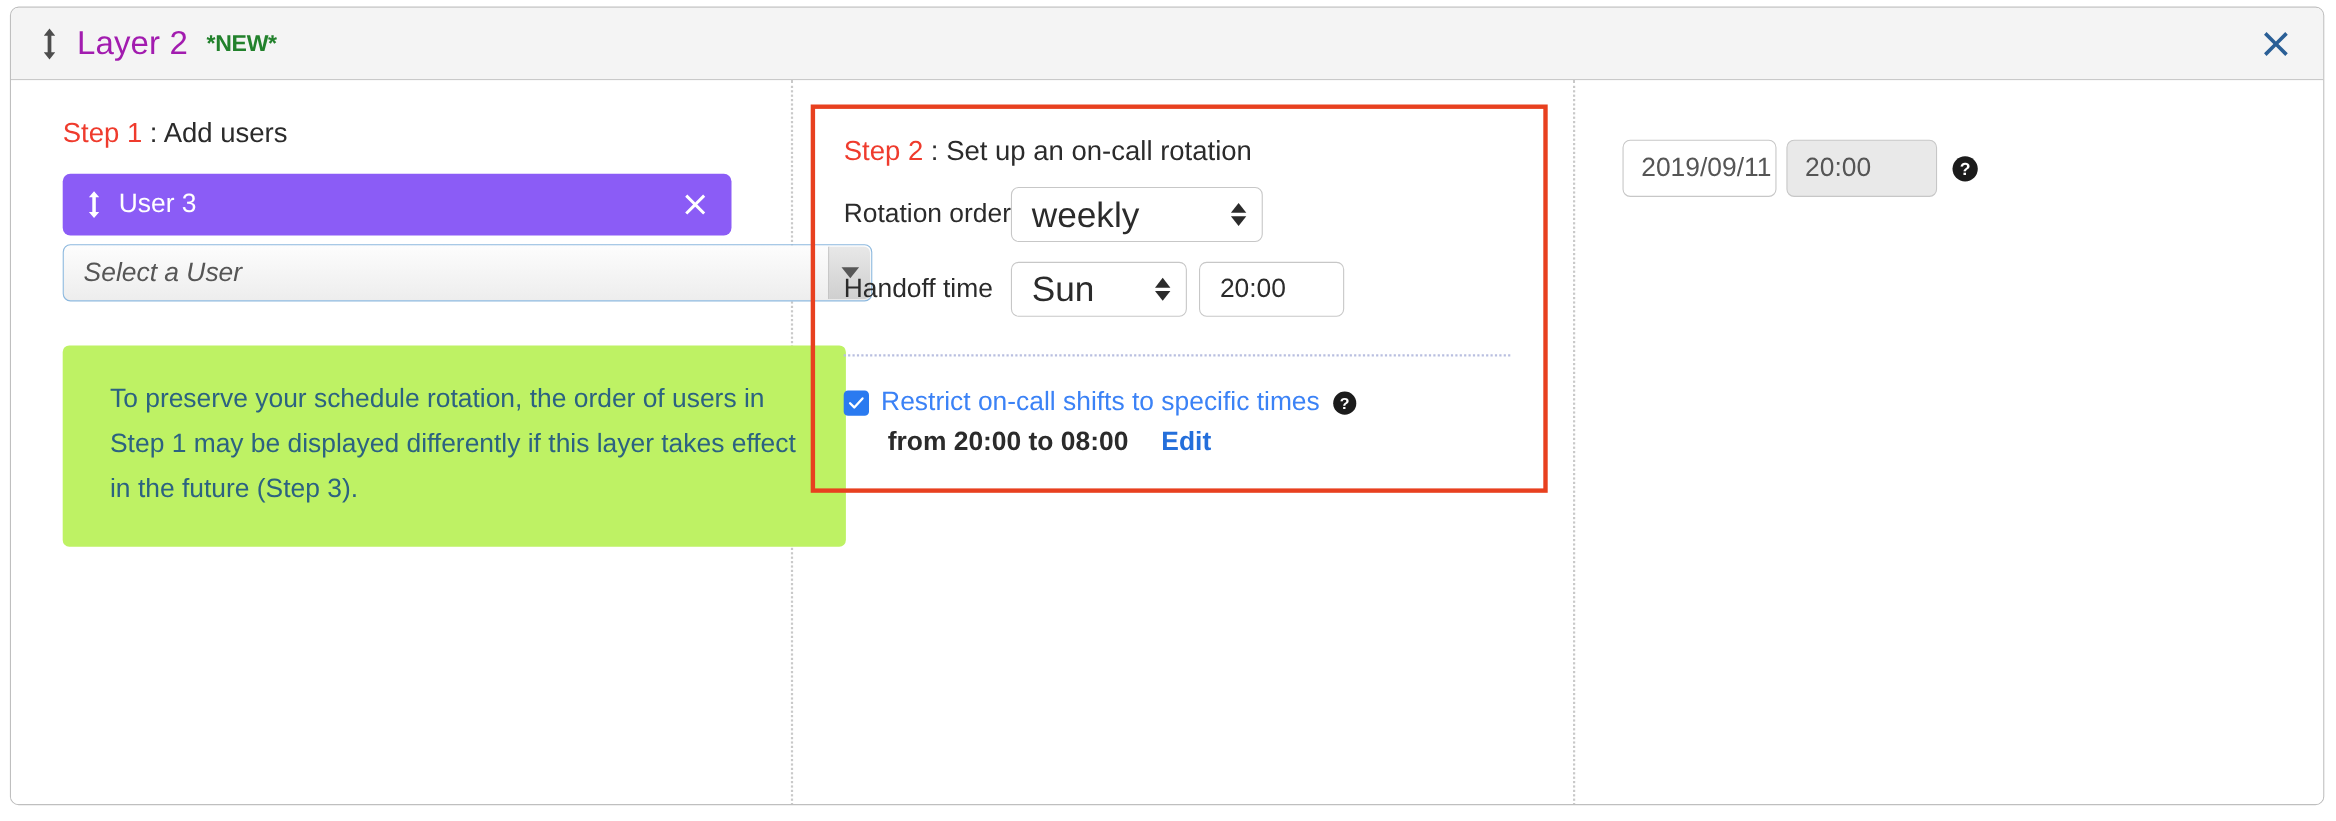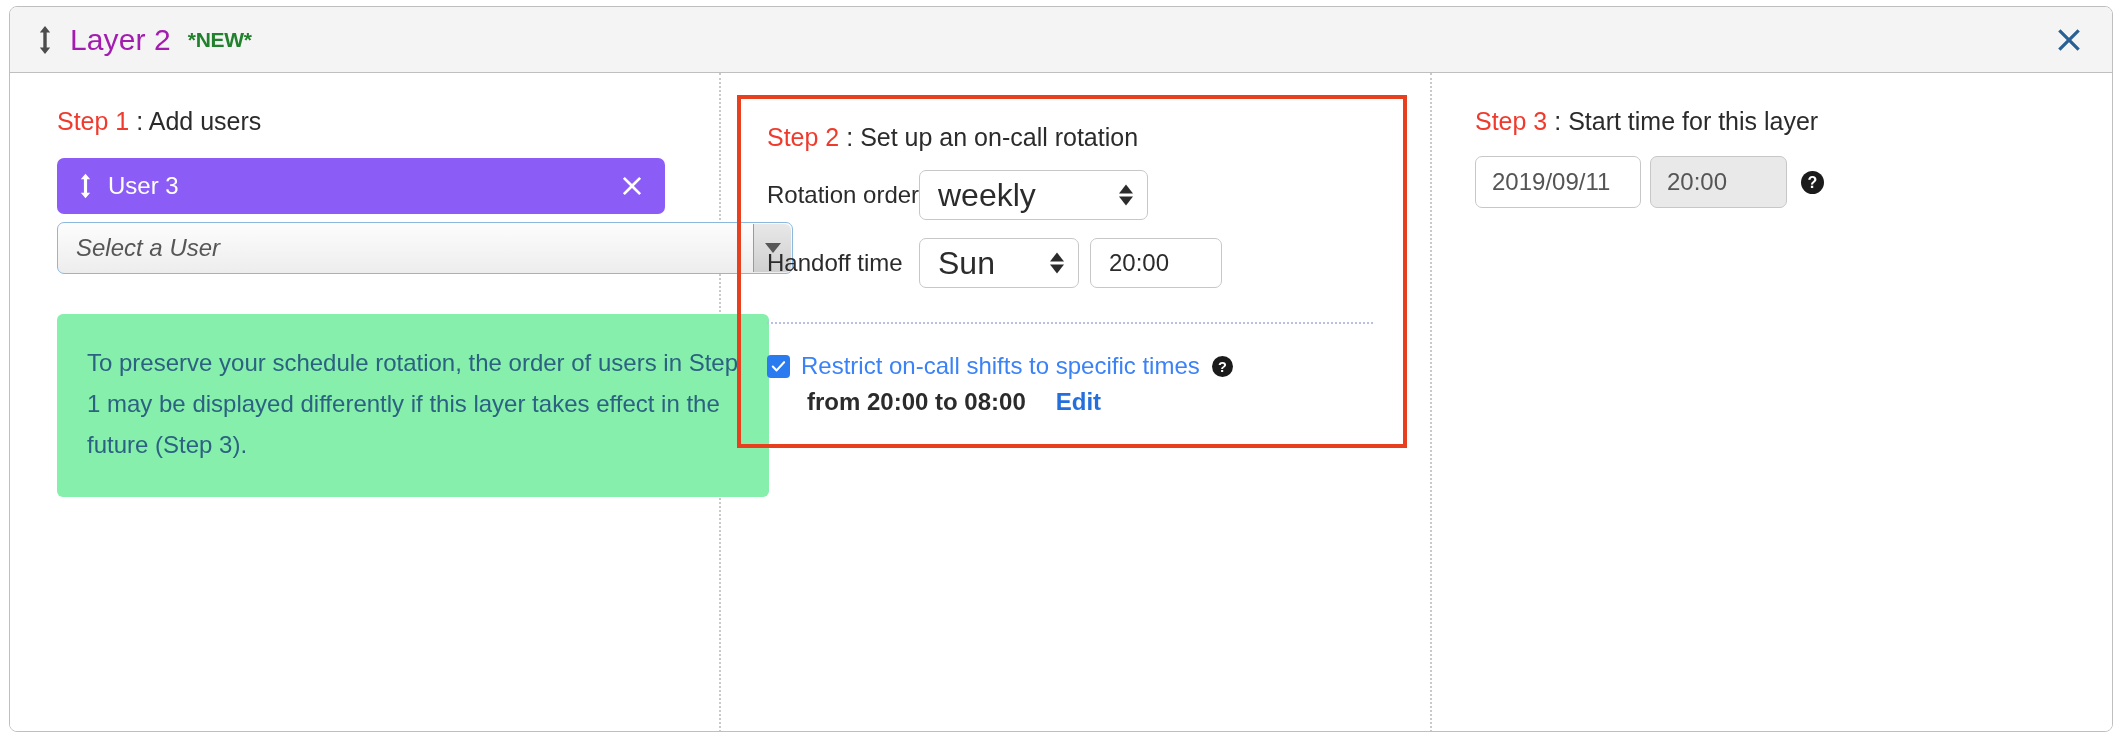--- a/index.html
+++ b/index.html
@@ -192,23 +192,23 @@
     width: 0; height: 0;
     border-left: 8px solid transparent;
     border-right: 8px solid transparent;
     border-top: 10px solid #575757;
   }
 
   .info-box {
     margin-top: 40px;
     width: 712px;
     box-sizing: border-box;
-    background: #86efac;
+    background: #bef264;
     border-radius: 6px;
-    padding: 28px 30px 32px 30px;
+    padding: 28px 30px 32px 43px;
   }
   .info-box p {
     margin: 0;
     font-size: 24px;
     line-height: 41px;
     color: #2c6281;
     font-weight: 400;
   }
 
   
@@ -342,21 +342,21 @@
     cursor: pointer;
   }
 
   
   .step3-fields {
     display: flex;
     align-items: center;
     margin-top: 20px;
   }
   .inp-date {
-    width: 166px;
+    width: 140px;
     height: 52px;
     box-sizing: border-box;
     border: 1px solid #c7c7c7;
     border-radius: 7px;
     background: #ffffff;
     display: flex;
     align-items: center;
     padding-left: 16px;
     font-size: 24px;
     color: #555555;
@@ -490,23 +490,20 @@
           <div class="restrict-times">
             <span class="rt-text">from 20:00 to 08:00</span>
             <span class="edit-link">Edit</span>
           </div>
         </div>
 
       </div>
     </div>
 
     <div class="col col-3">
-      <div class="step-heading">
-        <span class="step-num">Step 3</span><span> : </span><span>Start time for this layer</span>
-      </div>
 
       <div class="step3-fields">
         <span class="inp-date">
           <span>2019/09/11</span>
         </span>
         <span class="inp-time-disabled">
           <span>20:00</span>
         </span>
         <span class="step3-help">
           <svg width="25" height="25" viewBox="0 0 25 25" aria-hidden="true">

